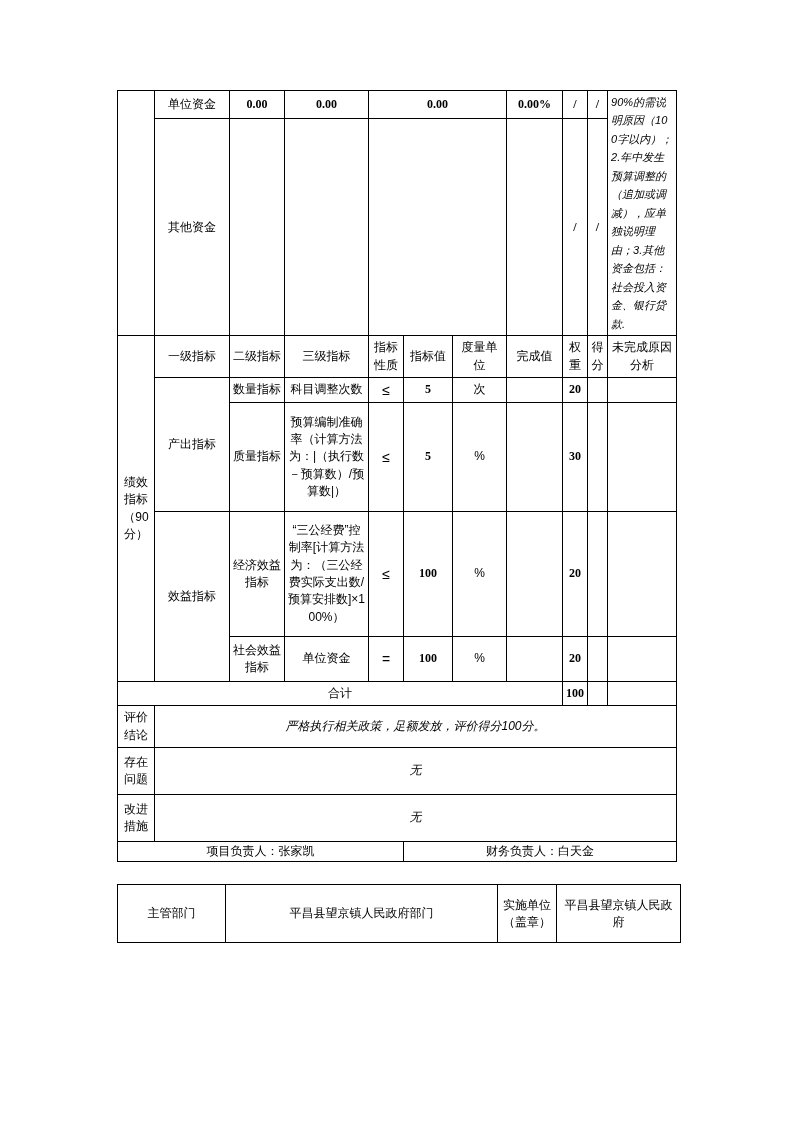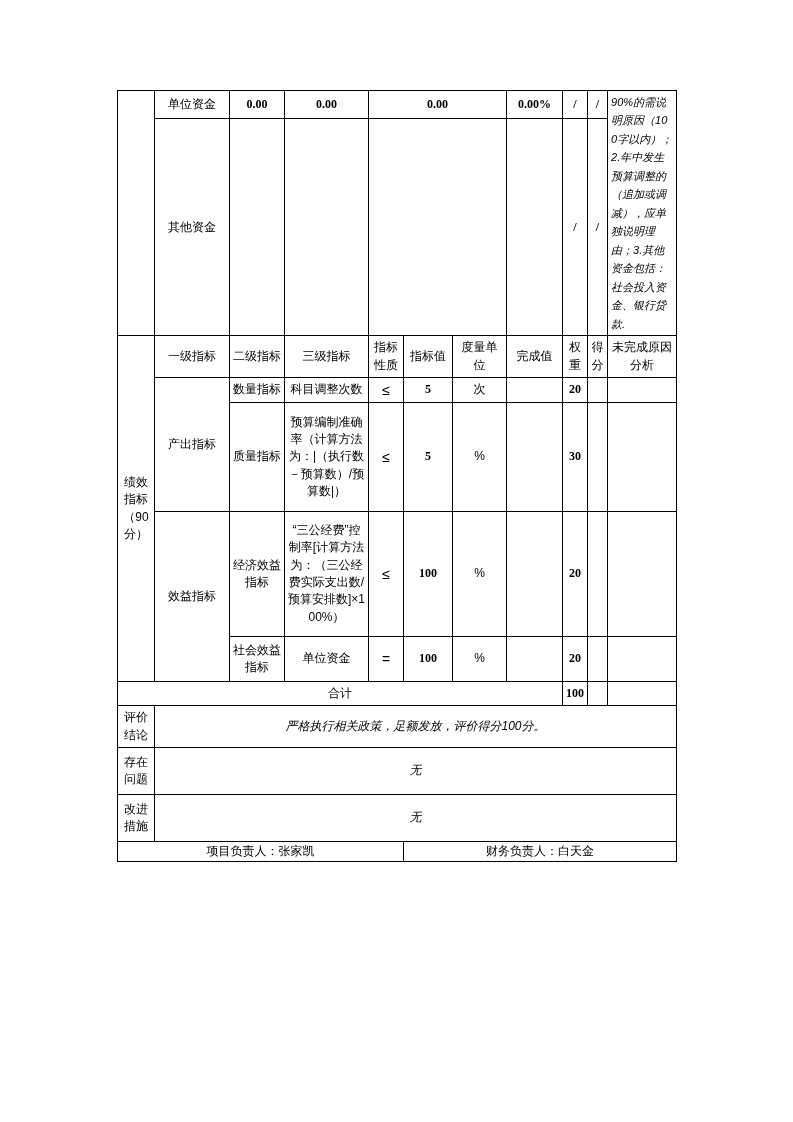--- a/index.html
+++ b/index.html
@@ -189,17 +189,23 @@
     <colgroup>
       <col style="width:108px">
         <col style="width:272px">
         <col style="width:59px">
         <col style="width:124px">
     </colgroup>
 
     <tbody>
 
 
+    <tr style="height:58px">
+      <td class="left">主管部门</td>
+      <td class="left">平昌县望京镇人民政府部门</td>
+      <td>实施单位（盖章）</td>
+      <td>平昌县望京镇人民政府</td>
+    </tr>
   </tbody>
     </table>
 
 
 </div>
 
 </body></html>

